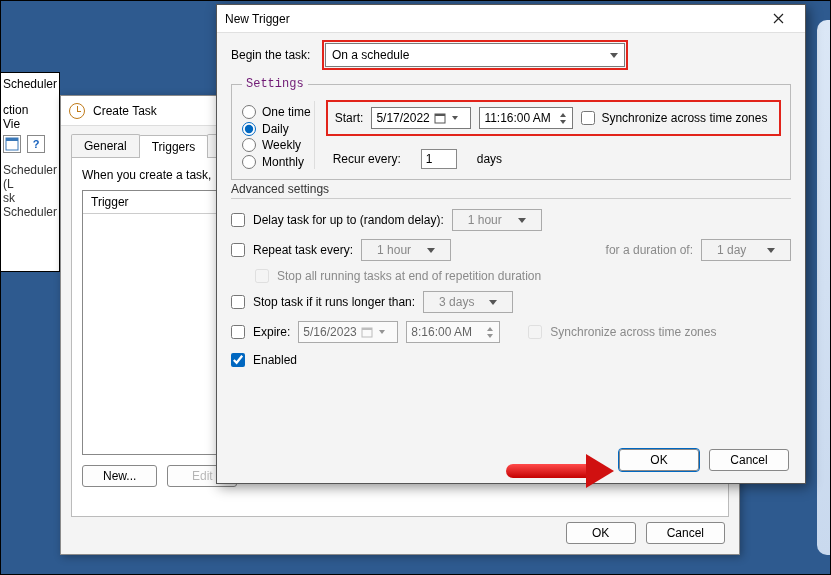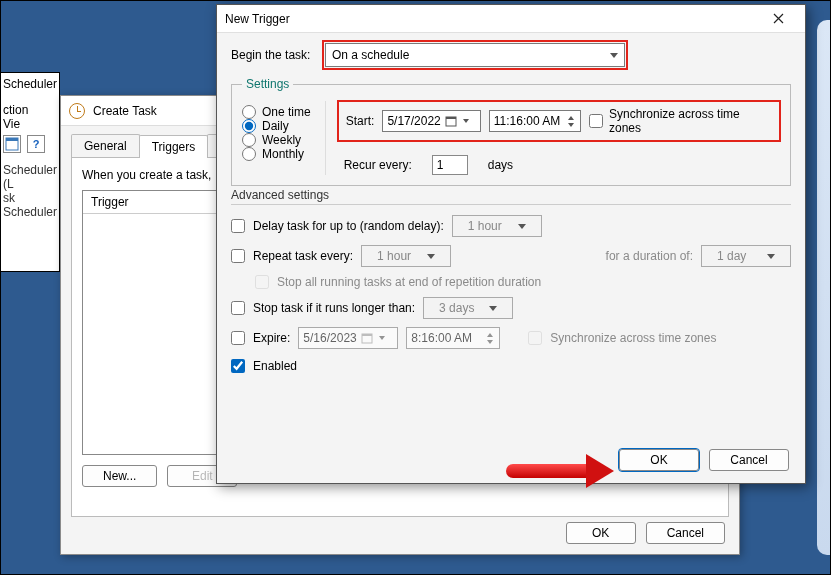--- a/index.html
+++ b/index.html
@@ -87,27 +87,27 @@
     padding: 0 6px; cursor: pointer;
   }
   .chev { width: 0; height: 0; border-left: 4px solid transparent; border-right: 4px solid transparent; border-top: 5px solid #555; }
 
   .redbox { outline: 2.5px solid #e2231a; outline-offset: 1px; }
 
   fieldset.settings {
     border: 1px solid #bbb; padding: 10px 12px 10px 10px; margin: 0;
     position: relative;
   }
-  fieldset.settings > legend { padding: 0 4px; color: #0f766e; }
+  fieldset.settings > legend { padding: 0 4px; color: #701a75; font-family: Liberation Mono, monospace; }
   .settings-grid {
     display: flex; gap: 14px;
   }
   .freq-col {
     display: flex; flex-direction: column; padding-top: 4px;
-    border-right: 1px solid #ddd; padding-right: 14px;
+    border-right: 1px solid #ddd; padding-right: 3px; justify-content: space-between;
   }
   .radio-row { display: flex; align-items: center; gap: 6px; cursor: pointer; }
   input[type=radio], input[type=checkbox] { width: 14px; height: 14px; accent-color: #0067c0; margin:0; }
   .start-area { flex: 1; padding-top: 2px; }
   .start-line {
     display: flex; align-items: center; gap: 8px; padding: 4px 6px;
   }
   .datebox, .timebox {
     height: 22px; border: 1px solid #7a7a7a; background: #fff;
     display: flex; align-items: center; padding: 0 4px; gap: 4px;

